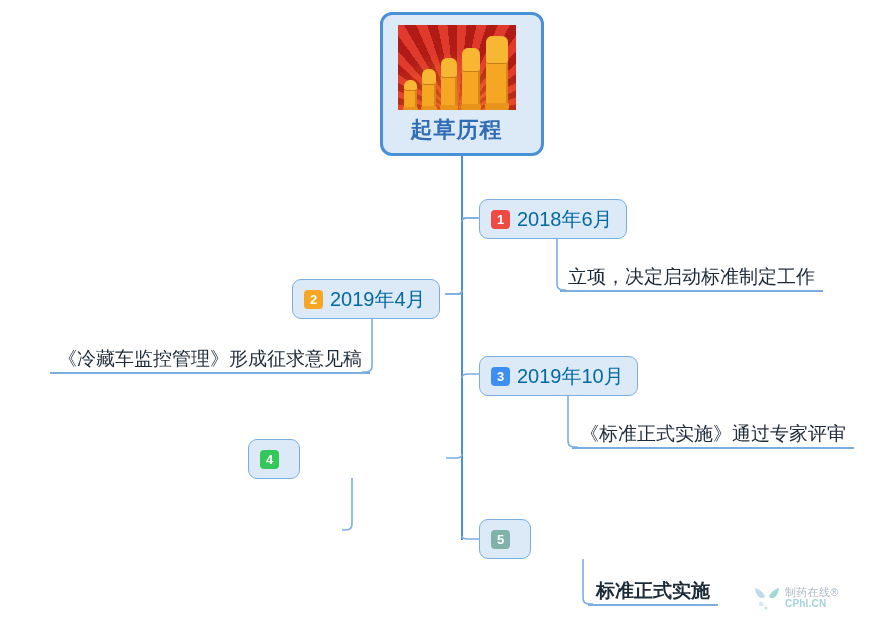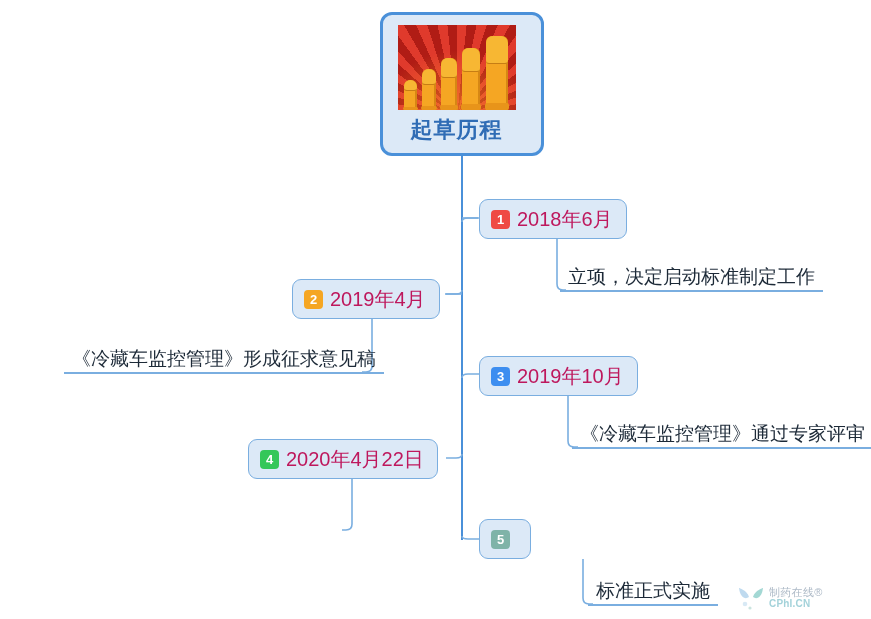--- a/index.html
+++ b/index.html
@@ -109,45 +109,45 @@
     border-radius: 4px;
     color: #ffffff;
     font-size: 13px;
     font-weight: bold;
     line-height: 1;
     margin-right: 7px;
     flex: none;
   }
   .topic-label {
     font-size: 20px;
-    color: #be185d;
+    color: #0369a1;
     line-height: 1;
   }
 
   
   .leaf {
     position: absolute;
     border-bottom: 2.4px solid #7aaee0;
     padding: 0 8px 4px 8px;
     white-space: nowrap;
     display: flex;
     align-items: flex-end;
     height: 34px;
   }
   .leaf-label {
     font-size: 19px;
     color: #1d2a38;
     line-height: 1;
   }
-  .leaf.bold .leaf-label { font-weight: normal; }
+  .leaf.bold .leaf-label { font-weight: bold; }
 
   
   .watermark {
     position: absolute;
-    left: 736px; top: 581px;
+    left: 752px; top: 581px;
     width: 96px; height: 34px;
     display: flex;
     align-items: center;
     opacity: .95;
   }
   .wm-logo { width: 30px; height: 30px; flex: none; }
   .wm-text {
     margin-left: 3px;
     display: flex;
     flex-direction: column;
@@ -230,35 +230,34 @@
     <span class="topic-label">2018年6月</span>
   </div>
   <div class="leaf" style="left:560px; top:258px;">
     <span class="leaf-label">立项，决定启动标准制定工作</span>
   </div>
 
   <div class="topic" style="left:292px; top:279px;">
     <span class="badge" style="background:#f5a623;">2</span>
     <span class="topic-label">2019年4月</span>
   </div>
-  <div class="leaf" style="left:64px; top:340px;">
+  <div class="leaf" style="left:50px; top:340px;">
     <span class="leaf-label">《冷藏车监控管理》形成征求意见稿</span>
   </div>
 
   <div class="topic" style="left:479px; top:356px;">
     <span class="badge" style="background:#3d8ef0;">3</span>
     <span class="topic-label">2019年10月</span>
   </div>
   <div class="leaf" style="left:572px; top:415px;">
-    <span class="leaf-label">《冷藏车监控管理》通过专家评审</span>
+    <span class="leaf-label">《标准正式实施》通过专家评审</span>
   </div>
 
   <div class="topic" style="left:248px; top:439px;">
     <span class="badge" style="background:#34c759;">4</span>
-    <span class="topic-label">2020年4月22日</span>
   </div>
 
   <div class="topic" style="left:479px; top:519px;">
     <span class="badge" style="background:#7fb3a8;">5</span>
   </div>
   <div class="leaf bold" style="left:588px; top:572px;">
     <span class="leaf-label">标准正式实施</span>
   </div>
 
   <div class="watermark">

